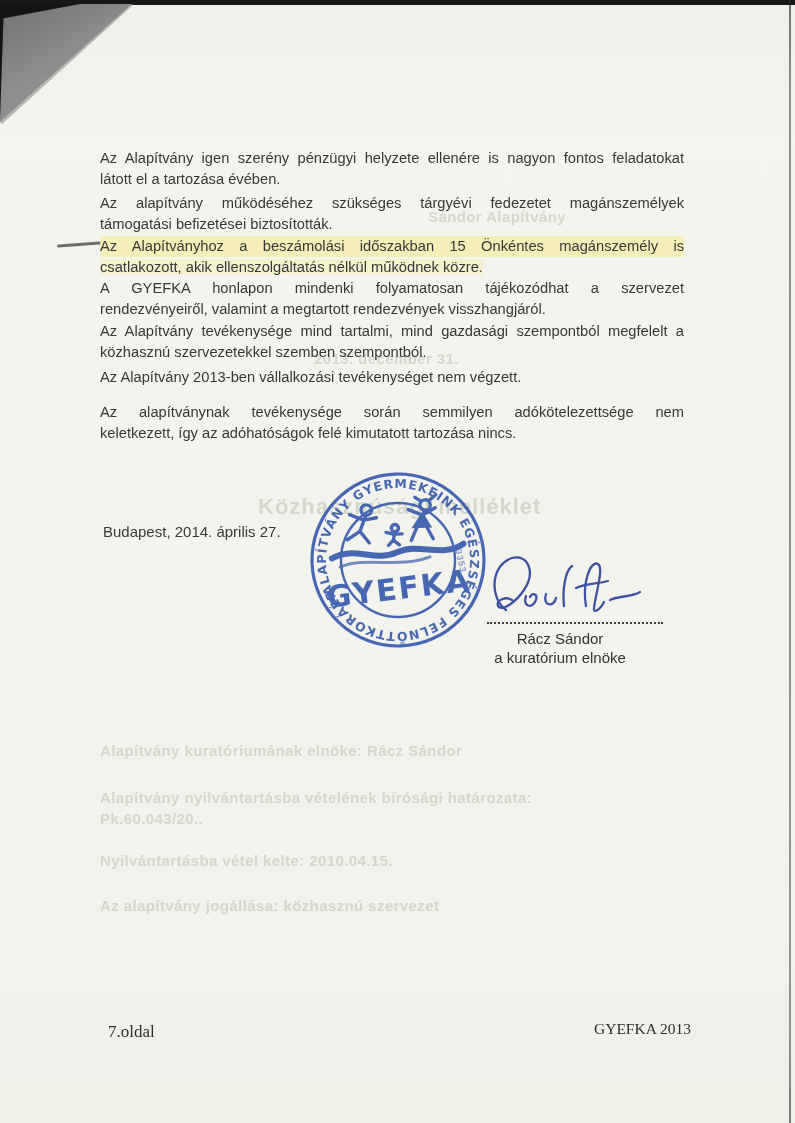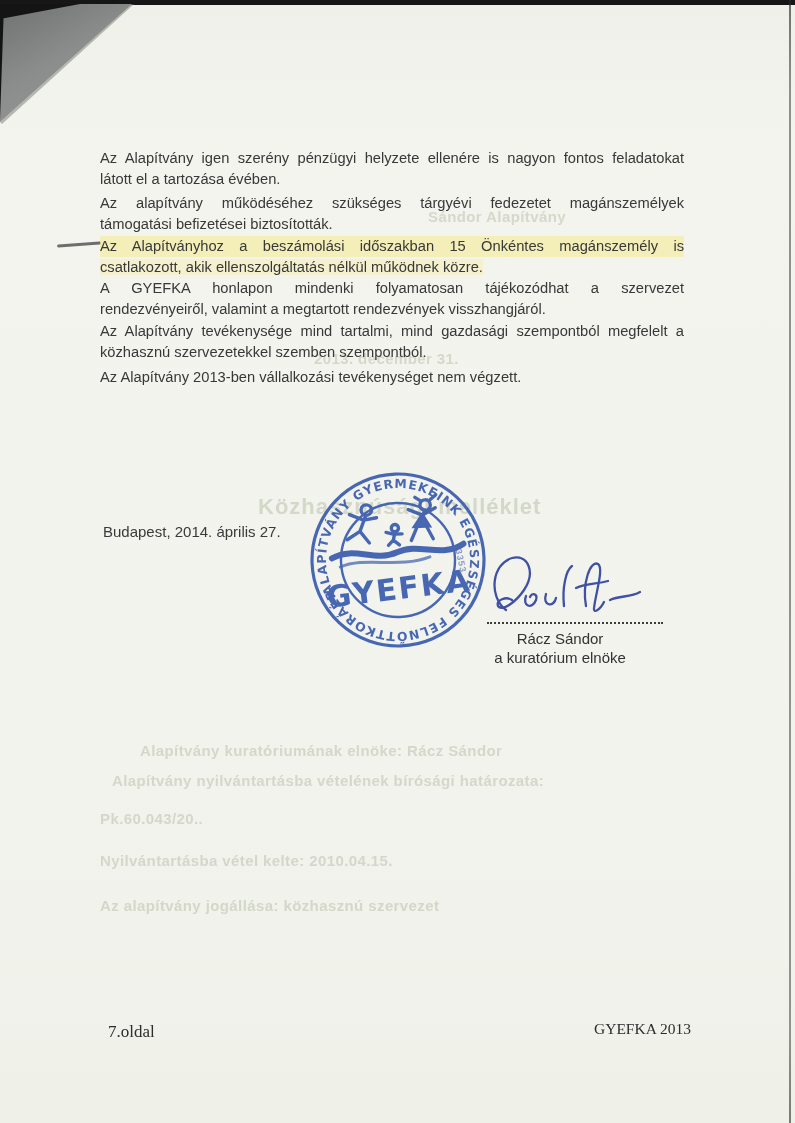--- a/index.html
+++ b/index.html
@@ -37,21 +37,21 @@
   .hl2{background:rgba(246,238,166,.45);}
   .margin-mark{position:absolute;left:57px;top:243px;width:44px;height:2.5px;
     background:#6d6d6d;border-radius:2px;transform:rotate(-4deg);}
 
   
   .ghost{position:absolute;color:rgba(148,160,128,.32);filter:blur(.7px);
     font-weight:bold;font-size:15px;letter-spacing:.4px;}
   .ghost.heading{font-size:22px;letter-spacing:1px;color:rgba(140,155,120,.30);}
   .g1{left:428px;top:208px;} .g2{left:314px;top:350px;}
   .gh{left:258px;top:494px;}
-  .g3{left:100px;top:742px;margin-left:40px;} .g4{left:100px;top:772px;margin-left:12px;} .g5{left:100px;top:810px;}
+  .g3{left:100px;top:742px;} .g4{left:100px;top:789px;} .g5{left:100px;top:810px;}
   .g6{left:100px;top:852px;} .g7{left:100px;top:897px;}
 
   
   .date-line{position:absolute;left:103px;top:523px;font-size:15px;color:#3a3a3a;}
   .stamp{position:absolute;left:306px;top:468px;width:184px;height:184px;
     transform:rotate(-2deg);opacity:.92;}
   .stray-mark{position:absolute;left:449px;top:556px;font-size:9px;font-weight:bold;
     color:rgba(58,82,168,.55);transform:rotate(78deg);letter-spacing:1px;}
   .signature-svg{position:absolute;left:468px;top:548px;width:205px;height:78px;}
   .dotted-line{position:absolute;left:487px;top:609px;width:176px;height:13px;
@@ -105,20 +105,24 @@
     <div class="line j">A GYEFKA honlapon mindenki folyamatosan tájékozódhat a szervezet</div>
     <div class="line">rendezvényeiről, valamint a megtartott rendezvények visszhangjáról.</div>
   </div>
   <div class="para p5">
     <div class="line j">Az Alapítvány tevékenysége mind tartalmi, mind gazdasági szempontból megfelelt a</div>
     <div class="line">közhasznú szervezetekkel szemben szempontból.</div>
   </div>
   <div class="para p6">
     <div class="line">Az Alapítvány 2013-ben vállalkozási tevékenységet nem végzett.</div>
   </div>
+  <div class="para p7">
+    <div class="line j">Az alapítványnak tevékenysége során semmilyen adókötelezettsége nem</div>
+    <div class="line">keletkezett, így az adóhatóságok felé kimutatott tartozása nincs.</div>
+  </div>
 
   <div class="date-line">Budapest, 2014. április 27.</div>
 
   <svg class="stamp" viewBox="0 0 184 184">
     <g fill="none" stroke="#3a5cae" stroke-width="3.2">
       <circle cx="92" cy="92" r="86"></circle>
       <circle cx="92" cy="92" r="57" stroke-width="2.4"></circle>
     </g>
     <path id="ringPath" fill="none" d="M 26.75 122.45 A 72 72 0 1 1 157.25 122.45 A 72 72 0 0 1 26.75 122.45"></path>
     <text font-size="12.4" font-weight="bold" fill="#3a5cae" letter-spacing="1" font-family="DejaVu Sans, sans-serif">

